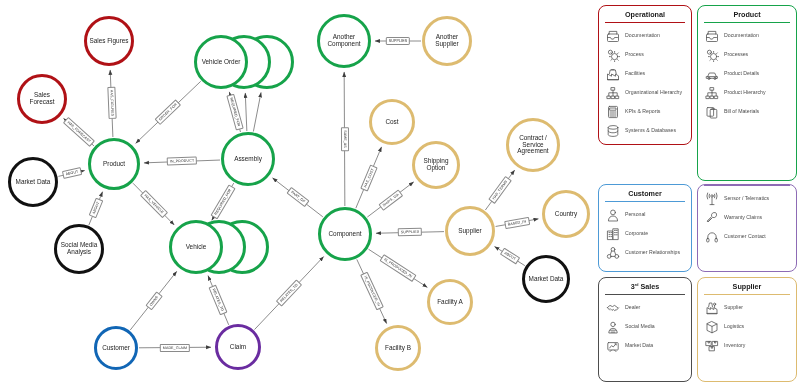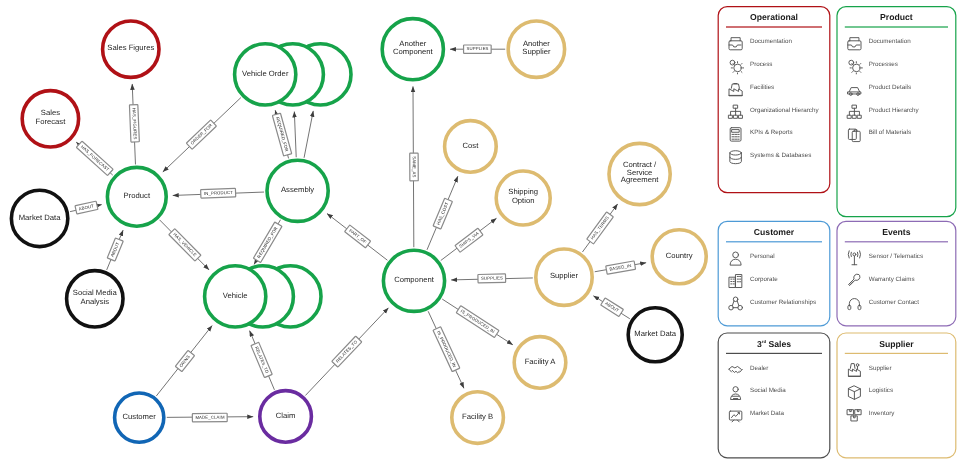--- a/index.html
+++ b/index.html
@@ -171,21 +171,21 @@
         <div class="edge-label" style="left: 500.023px; top: 190.017px; transform: translate(-50%, -50%) rotate(-53.7751deg);">HAS_TERMS</div>
         <div class="edge-label" style="left: 517.015px; top: 222.674px; transform: translate(-50%, -50%) rotate(-10.042deg);">BASED_IN</div>
         <div class="edge-label" style="left: 509.691px; top: 256.068px; transform: translate(-50%, -50%) rotate(32.2756deg);">ABOUT</div>
         <div class="edge-label" style="left: 397.92px; top: 268.272px; transform: translate(-50%, -50%) rotate(32.9279deg);">IS_PRODUCED_IN</div>
         <div class="edge-label" style="left: 371.711px; top: 291.453px; transform: translate(-50%, -50%) rotate(65.0657deg);">IS_PRODUCED_IN</div>
       </div>
   </div>
 
   <div class="legend-area">
     <div id="legend-layer">
-        <div class="panel" style="left: 3px; top: 5px; width: 94px; height: 156px; border-color: rgb(176, 17, 22);">
+        <div class="panel" style="left: 3px; top: 5px; width: 94px; height: 140px; border-color: rgb(176, 17, 22);">
           <div class="panel-title">Operational</div>
           <div class="panel-sep" style="background: rgb(176, 17, 22);"></div>
           <div class="panel-items">
             <div class="panel-row">
               <div class="panel-ico">
                 <svg viewBox="0 0 14 14" fill="none" stroke="#555" stroke-width="0.8" stroke-linecap="round" stroke-linejoin="round">
                   <rect x="1.5" y="5" width="11" height="7.5" rx="1"></rect>
                   <path d="M1.5 8.5h3l1 1.6h2l1-1.6h3"></path>
                   <path d="M3.2 5V2.4h7.6V5"></path>
                 </svg>
@@ -336,21 +336,20 @@
                   <circle cx="3.2" cy="10.4" r="1.9"></circle>
                   <circle cx="10.8" cy="10.4" r="1.9"></circle>
                   <path d="M5.6 4.9 4.3 8.7M8.4 4.9l1.3 3.8M5.1 10.4h3.8"></path>
                 </svg>
               </div>
               <div class="panel-lbl">Customer Relationships</div>
             </div>
           </div>
         </div>
         <div class="panel" style="left: 102px; top: 184px; width: 100px; height: 88px; border-color: rgb(141, 107, 181);">
-          <div class="panel-title">Events</div>
           <div class="panel-sep" style="background: rgb(141, 107, 181);"></div>
           <div class="panel-items">
             <div class="panel-row">
               <div class="panel-ico">
                 <svg viewBox="0 0 14 14" fill="none" stroke="#555" stroke-width="0.8" stroke-linecap="round" stroke-linejoin="round">
                   <path d="M7 5.6v7"></path>
                   <circle cx="7" cy="4" r="1.2"></circle>
                   <path d="M4.4 2.2a4.4 4.4 0 0 0 0 3.6M9.6 2.2a4.4 4.4 0 0 1 0 3.6M2.6 1a6.6 6.6 0 0 0 0 6M11.4 1a6.6 6.6 0 0 1 0 6"></path>
                   <path d="M5 12.6h4"></path>
                 </svg>

